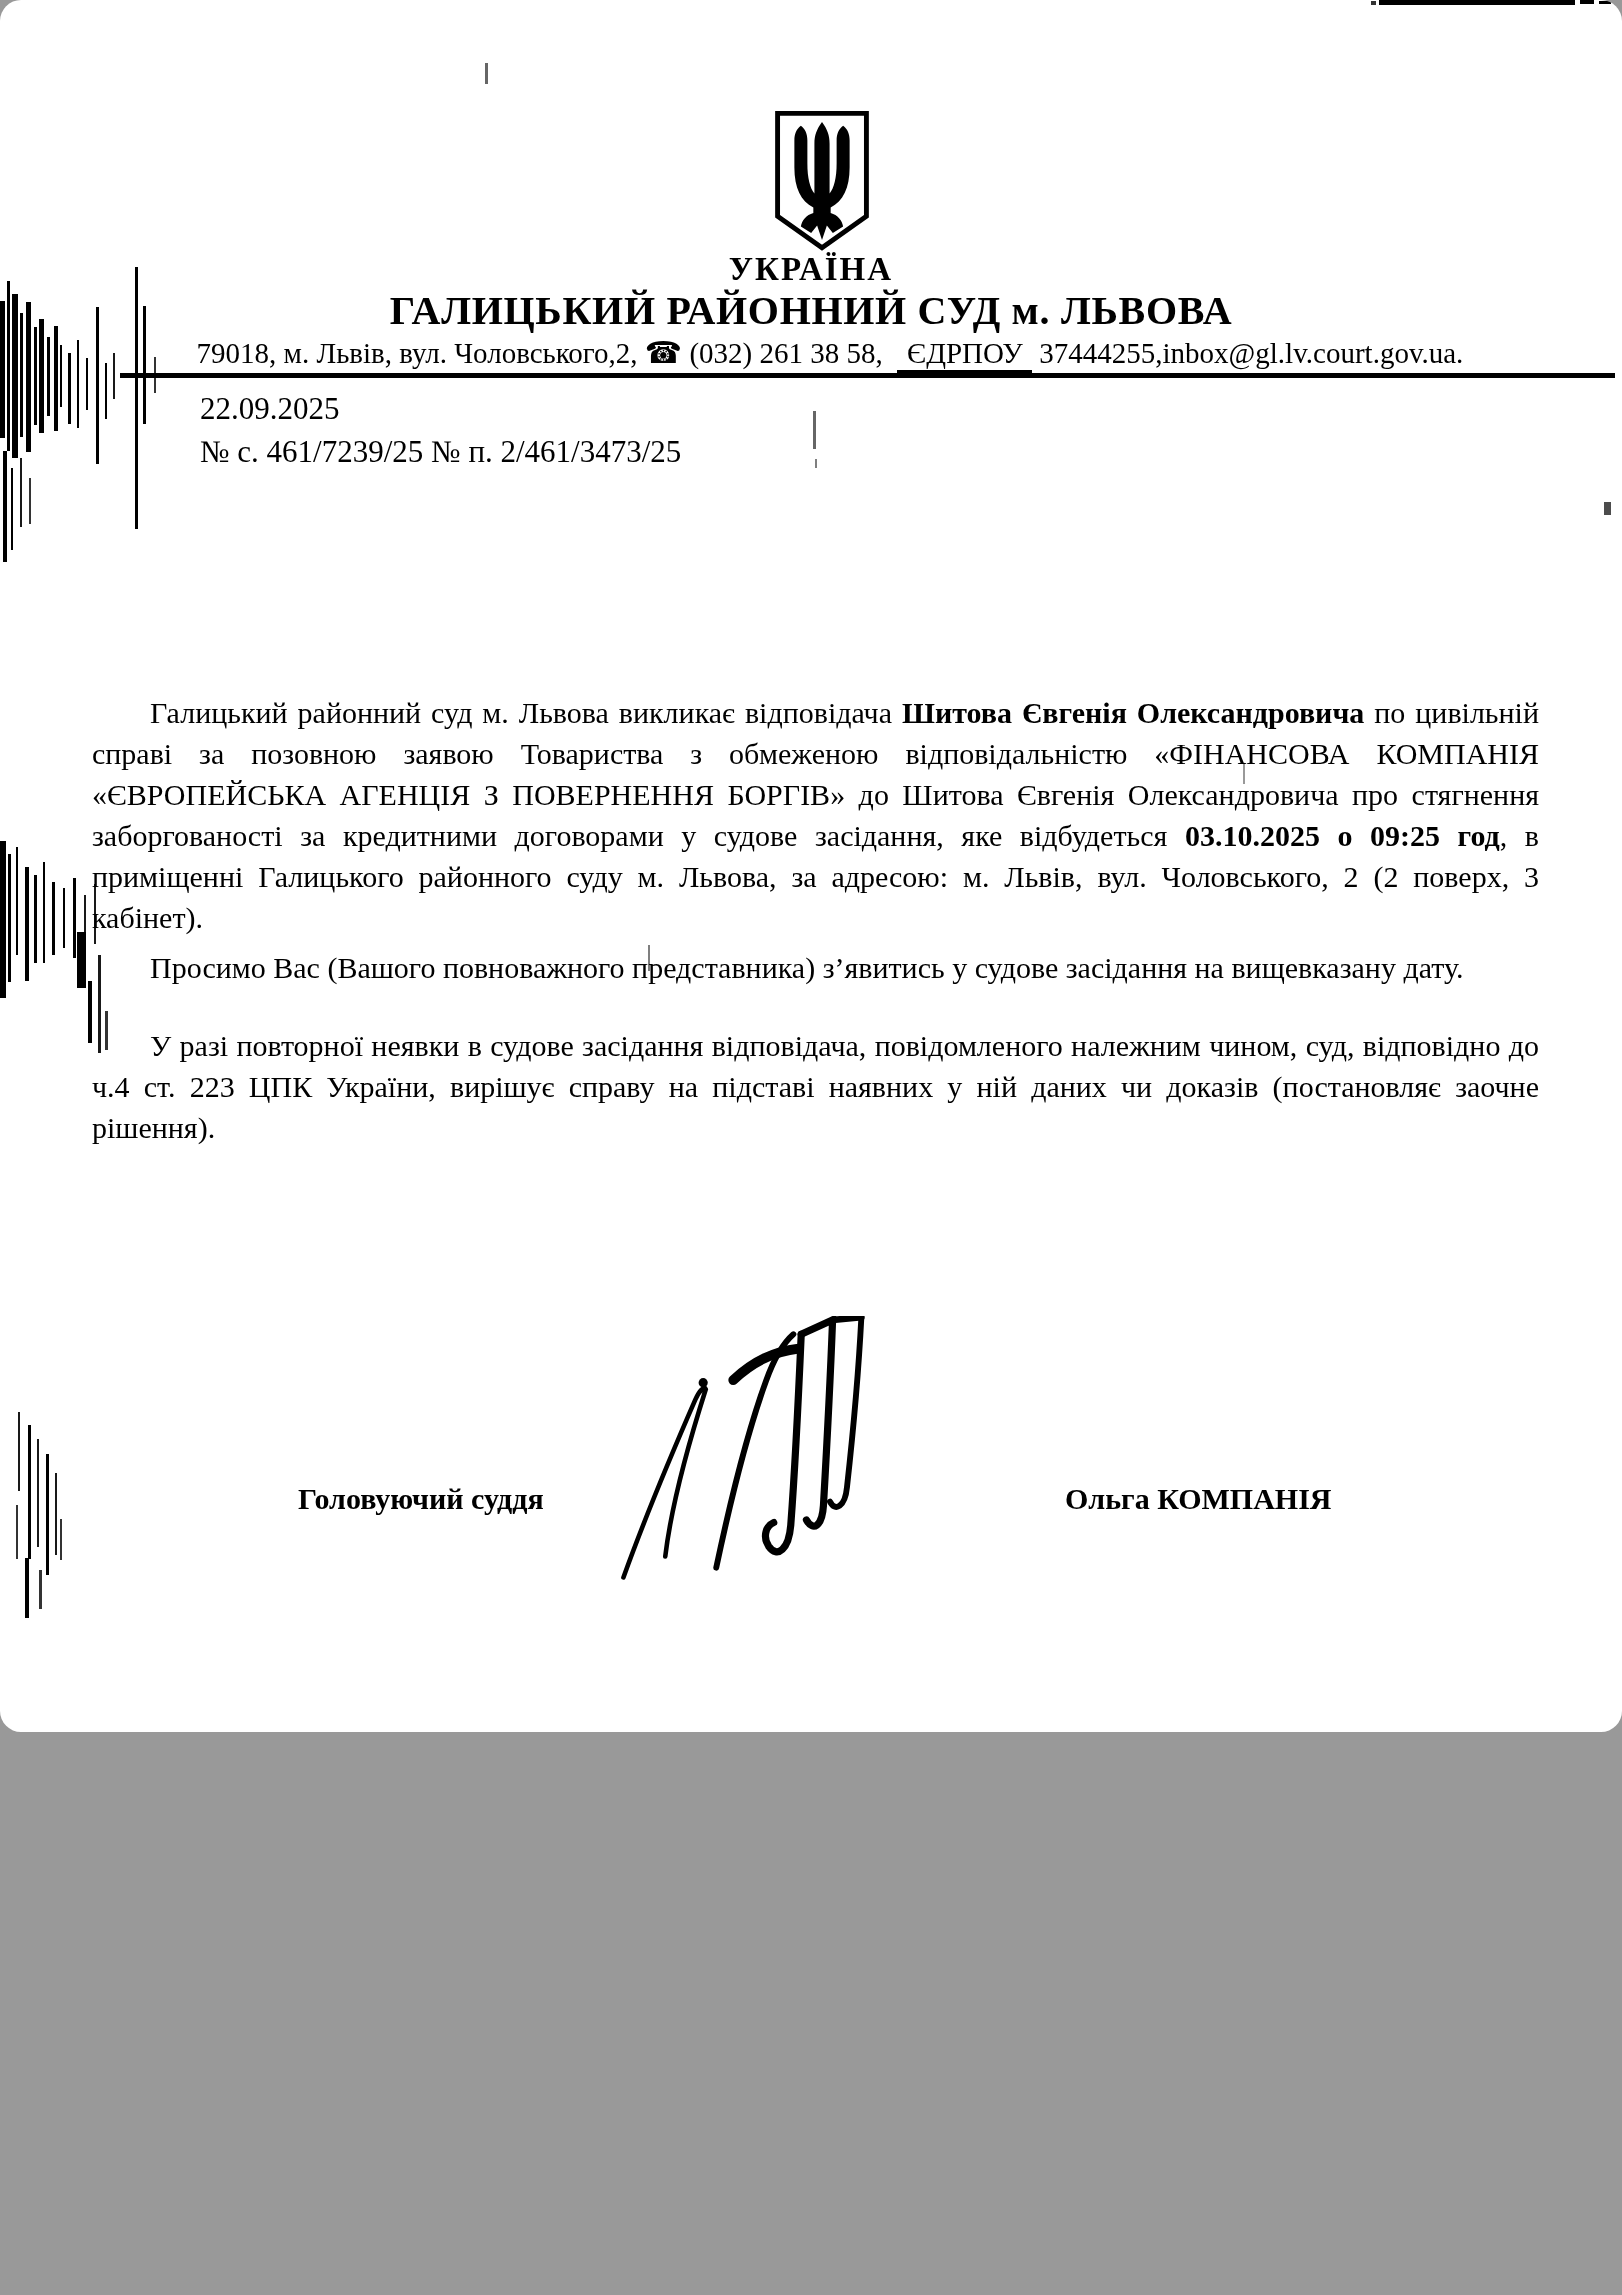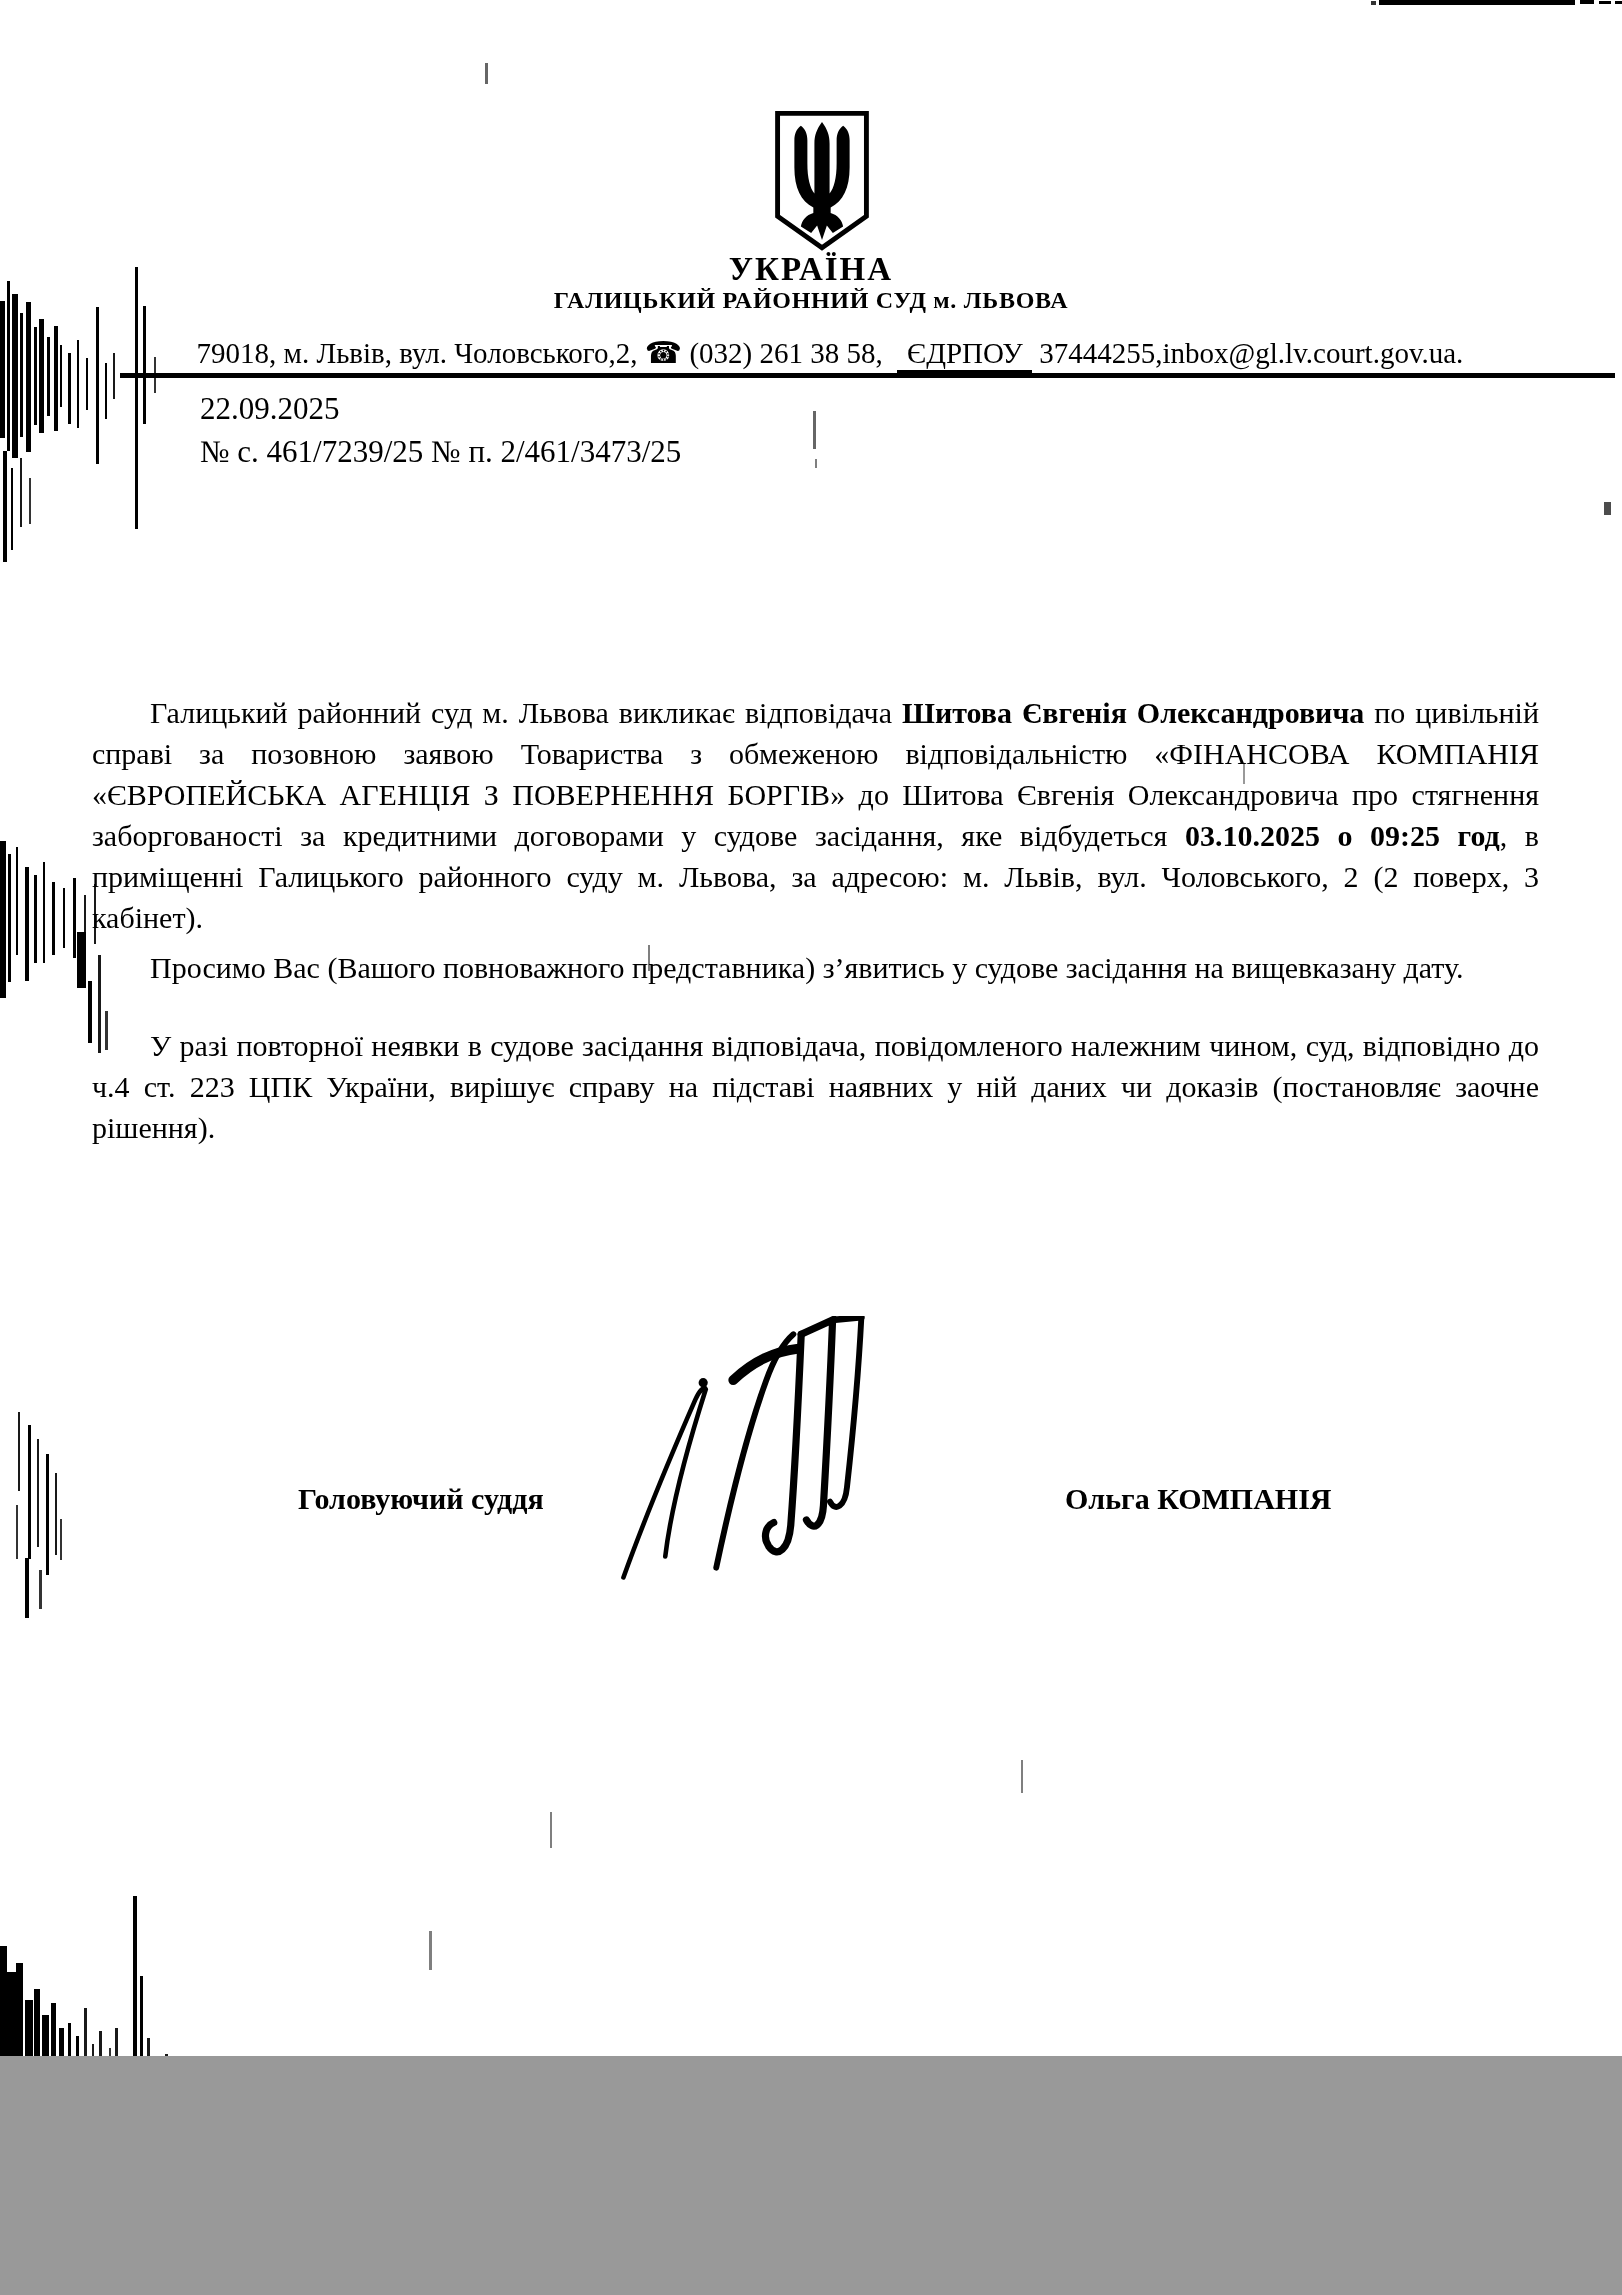--- a/index.html
+++ b/index.html
@@ -1,33 +1,34 @@
 <!DOCTYPE html>
 <html style="font-size:10.5px"><head>
 <meta charset="utf-8">
 <style>
   html,body{margin:0;padding:0;background:#999;}
   .page{
     position:relative;
-    width:1622px;height:2056px;
+    width:1622px;height:1732px;
     margin:0 auto;
     background:#ffffff;
     color:#000;
     font-family:"Liberation Serif", serif;
     overflow:hidden;
+    border-radius:21px;
   }
   .artifact{position:absolute;background:#000;}
   .emblem{position:absolute;top:109px;left:767px;width:110px;height:143px;}
   .country{
     position:absolute;top:251px;left:0;width:100%;
     text-align:center;font-weight:bold;font-size:33px;letter-spacing:2px;
   }
   .court{
     position:absolute;top:287px;left:0;width:100%;
-    text-align:center;font-weight:bold;font-size:24px;letter-spacing:0.7px;
+    text-align:center;font-weight:bold;font-size:40px;letter-spacing:0.7px;
   }
   .addr{
     position:absolute;top:335px;left:0;width:100%;
     text-align:center;font-size:29px;white-space:nowrap;margin-left:19px;
   }
   .phone-icon{font-family:"DejaVu Sans", sans-serif;font-size:30px;}
   .edrpou{border-bottom:4.6px solid #000;padding:0 9.2px 1.3px 10.5px;margin-left:6.5px;}
   .rule{position:absolute;top:373px;left:120px;width:1495px;height:5.2px;background:#000;}
   .dateblock{position:absolute;top:387px;left:200px;font-size:31px;line-height:43px;}
   .title{

